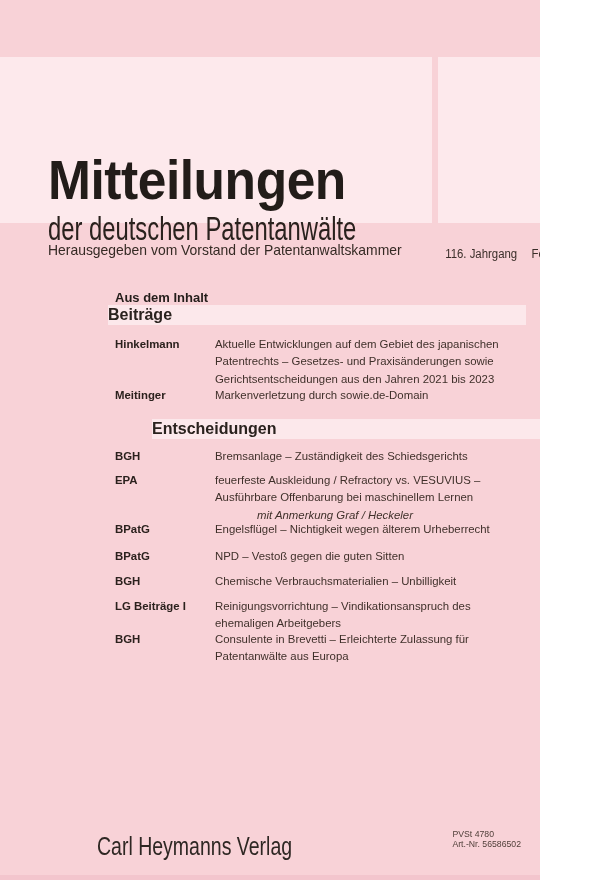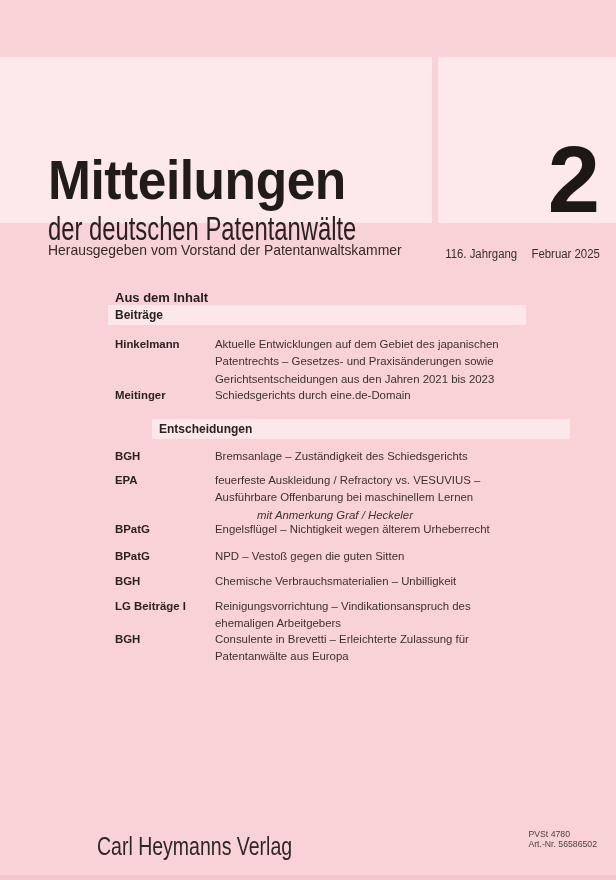--- a/index.html
+++ b/index.html
@@ -1,19 +1,19 @@
 <!DOCTYPE html>
 <html><head>
 <meta charset="utf-8">
 <style>
   * { margin:0; padding:0; box-sizing:border-box; }
   html,body { width:616px; }
   body { font-family:"Liberation Sans", sans-serif; }
   .page {
-    position:relative; width:616px; height:880px;
+    position:relative; width:540px; height:880px;
     background:#f8d2d7; overflow:hidden;
   }
   
   .panel { position:absolute; top:57px; height:166px; background:#fde9ec; }
   .panel-left  { left:0; width:432px; }
   .panel-right { left:438px; width:178px; }
 
   .m-title {
     position:absolute; left:48px; top:95px;
     font-size:56px; font-weight:700; color:#221c19;
@@ -44,21 +44,21 @@
   
   .toc-heading {
     position:absolute; left:115px; top:290px;
     font-size:13px; font-weight:700; color:#241d1a;
   }
   .band {
     position:absolute; left:108px; width:418px; height:20px;
     background:#fce8eb; display:flex; align-items:center;
   }
   .band-label {
-    padding-left:7px; font-size:12px; font-weight:700; color:#2a221e;
+    font-size:16px; font-weight:700; color:#2a221e;
   }
   .toc-row { position:absolute; left:115px; width:420px; }
   .row-source {
     position:absolute; left:0; top:0; width:95px;
     font-size:11.4px; font-weight:700; color:#2b211d; line-height:17.3px;
     white-space:nowrap;
   }
   .row-desc {
     position:absolute; left:100px; top:0; width:315px;
     font-size:11.4px; color:#3f302a; line-height:17.3px;
@@ -103,21 +103,21 @@
         <span class="band-label">Beiträge</span>
       </div>
       <div class="toc-row" style="top: 336px;">
         <span class="row-source">Hinkelmann</span>
         <div class="row-desc">Aktuelle Entwicklungen auf dem Gebiet des japanischen
 Patentrechts – Gesetzes- und Praxisänderungen sowie
 Gerichtsentscheidungen aus den Jahren 2021 bis 2023</div>
       </div>
       <div class="toc-row" style="top: 387px;">
         <span class="row-source">Meitinger</span>
-        <div class="row-desc">Schiedsgerichts durch eine.de-Domain</div>
+        <div class="row-desc">Markenverletzung durch sowie.de-Domain</div>
       </div>
       <div class="band" style="top: 419px; margin-left: 44px;">
         <span class="band-label">Entscheidungen</span>
       </div>
       <div class="toc-row" style="top: 448px;">
         <span class="row-source">BGH</span>
         <div class="row-desc">Bremsanlage – Zuständigkeit des Schiedsgerichts</div>
       </div>
       <div class="toc-row" style="top: 472px;">
         <span class="row-source">EPA</span>

